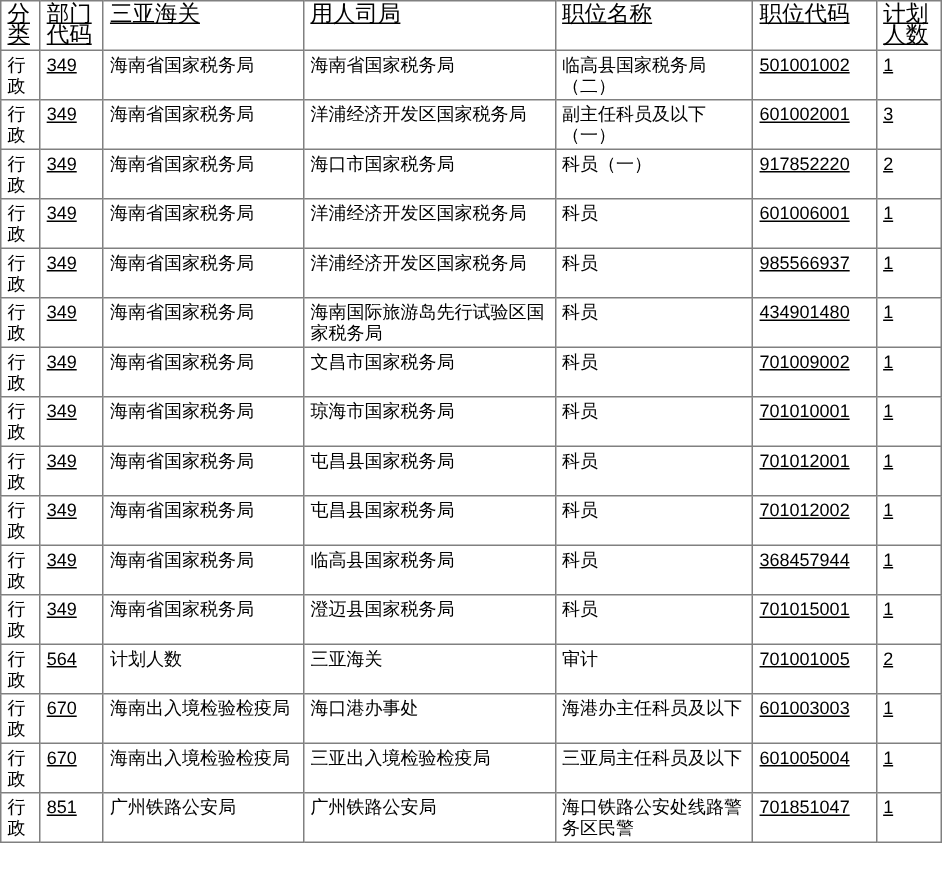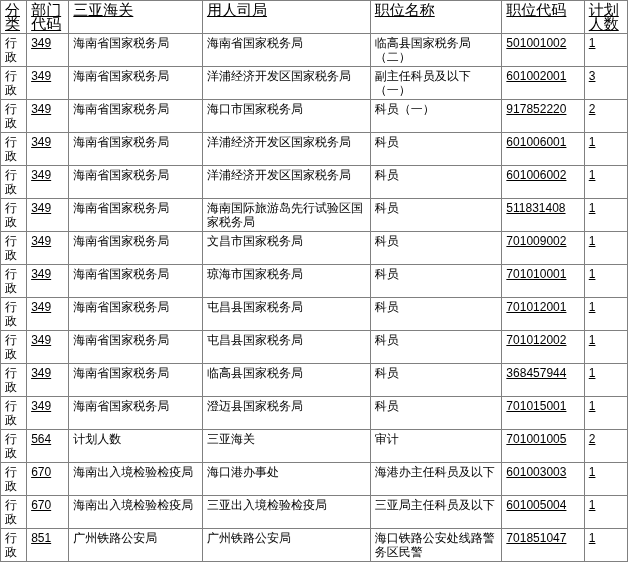--- a/index.html
+++ b/index.html
@@ -106,30 +106,30 @@
         <td>科员</td>
         <td class="cell-num">601006001</td>
         <td class="cell-num">1</td>
       </tr>
       <tr>
         <td>行政</td>
         <td class="cell-num">349</td>
         <td>海南省国家税务局</td>
         <td>洋浦经济开发区国家税务局</td>
         <td>科员</td>
-        <td class="cell-num">601006002</td>
+        <td class="cell-num">985566937</td>
         <td class="cell-num">1</td>
       </tr>
       <tr>
         <td>行政</td>
         <td class="cell-num">349</td>
         <td>海南省国家税务局</td>
         <td>海南国际旅游岛先行试验区国家税务局</td>
         <td>科员</td>
-        <td class="cell-num">511831408</td>
+        <td class="cell-num">434901480</td>
         <td class="cell-num">1</td>
       </tr>
       <tr>
         <td>行政</td>
         <td class="cell-num">349</td>
         <td>海南省国家税务局</td>
         <td>文昌市国家税务局</td>
         <td>科员</td>
         <td class="cell-num">701009002</td>
         <td class="cell-num">1</td>

